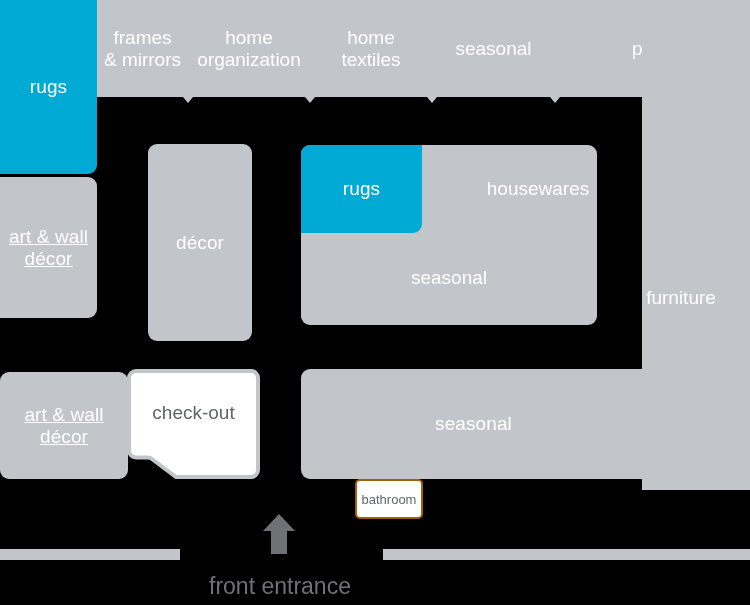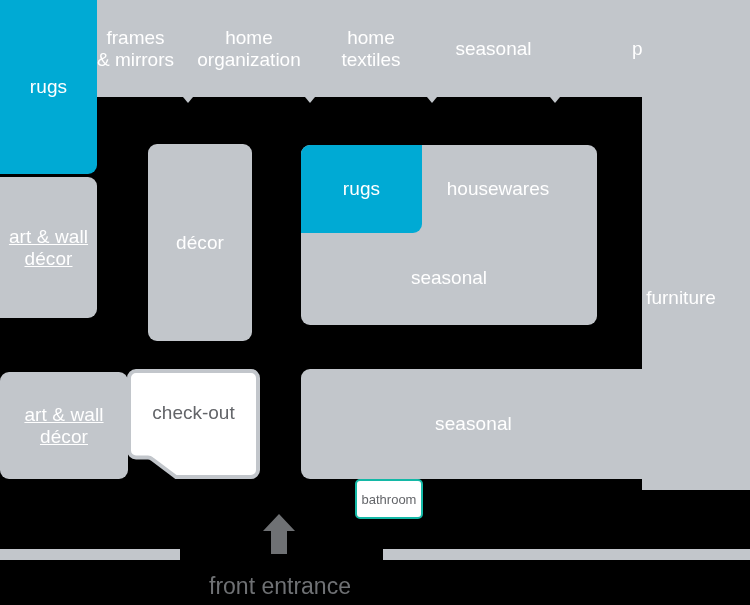--- a/index.html
+++ b/index.html
@@ -124,21 +124,21 @@
   }
 
   
   #bathroom {
     position: absolute;
     left: 355px;
     top: 479px;
     width: 68px;
     height: 40px;
     background: #ffffff;
-    border: 2px solid #14b8a6;
+    border: 2px solid #a16207;
     border-radius: 5px;
     box-sizing: border-box;
     display: flex;
     align-items: center;
     justify-content: center;
     color: #636569;
     font-size: 13px;
     user-select: none;
   }
 
@@ -173,21 +173,21 @@
     user-select: none;
   }
 </style>
 </head>
 <body>
 
 <div id="map-canvas">
 
   <div id="top-strip"></div>
 
-  <div class="top-dept" style="left:90px;  width:91px;">frames
+  <div class="top-dept" style="left:97px;  width:91px;">frames
 &amp; mirrors</div>
   <div class="top-dept" style="left:188px; width:122px;">home
 organization</div>
   <div class="top-dept" style="left:310px; width:122px;">home
 textiles</div>
   <div class="top-dept" style="left:432px; width:123px;">seasonal</div>
   <div class="top-dept" style="left:555px; width:195px;">patio</div>
 
   <div class="notch" style="left:183px; top:97px;"></div>
   <div class="notch" style="left:305px; top:97px;"></div>
@@ -195,21 +195,21 @@
   <div class="notch" style="left:550px; top:97px;"></div>
 
   <div class="zone accent r-br" style="left:0; top:0; width:97px; height:174px;">rugs</div>
 
   <div class="zone gray r-tr r-br" style="left:0; top:177px; width:97px; height:141px;">art &amp; wall
 décor</div>
 
   <div class="zone gray r-all" style="left:148px; top:144px; width:104px; height:197px;">décor</div>
 
   <div class="zone gray r-all" style="left:301px; top:145px; width:296px; height:180px;"></div>
-  <div class="zone-label" style="left:422px; top:178px; width:152px;">housewares</div>
+  <div class="zone-label" style="left:422px; top:178px; width:152px;padding-left:40px;">housewares</div>
   <div class="zone-label" style="left:301px; top:267px; width:296px;">seasonal</div>
 
   <div class="zone accent r-tl r-br" style="left:301px; top:145px; width:121px; height:88px;">rugs</div>
 
   <div id="right-mass"></div>
   <div class="zone-label" style="left:615px; top:270px; width:132px;margin-top:17px;">furniture</div>
 
   <div class="zone gray r-tl r-tr r-bl r-br" style="left:0; top:372px; width:128px; height:107px;">art &amp; wall
 décor</div>
 

